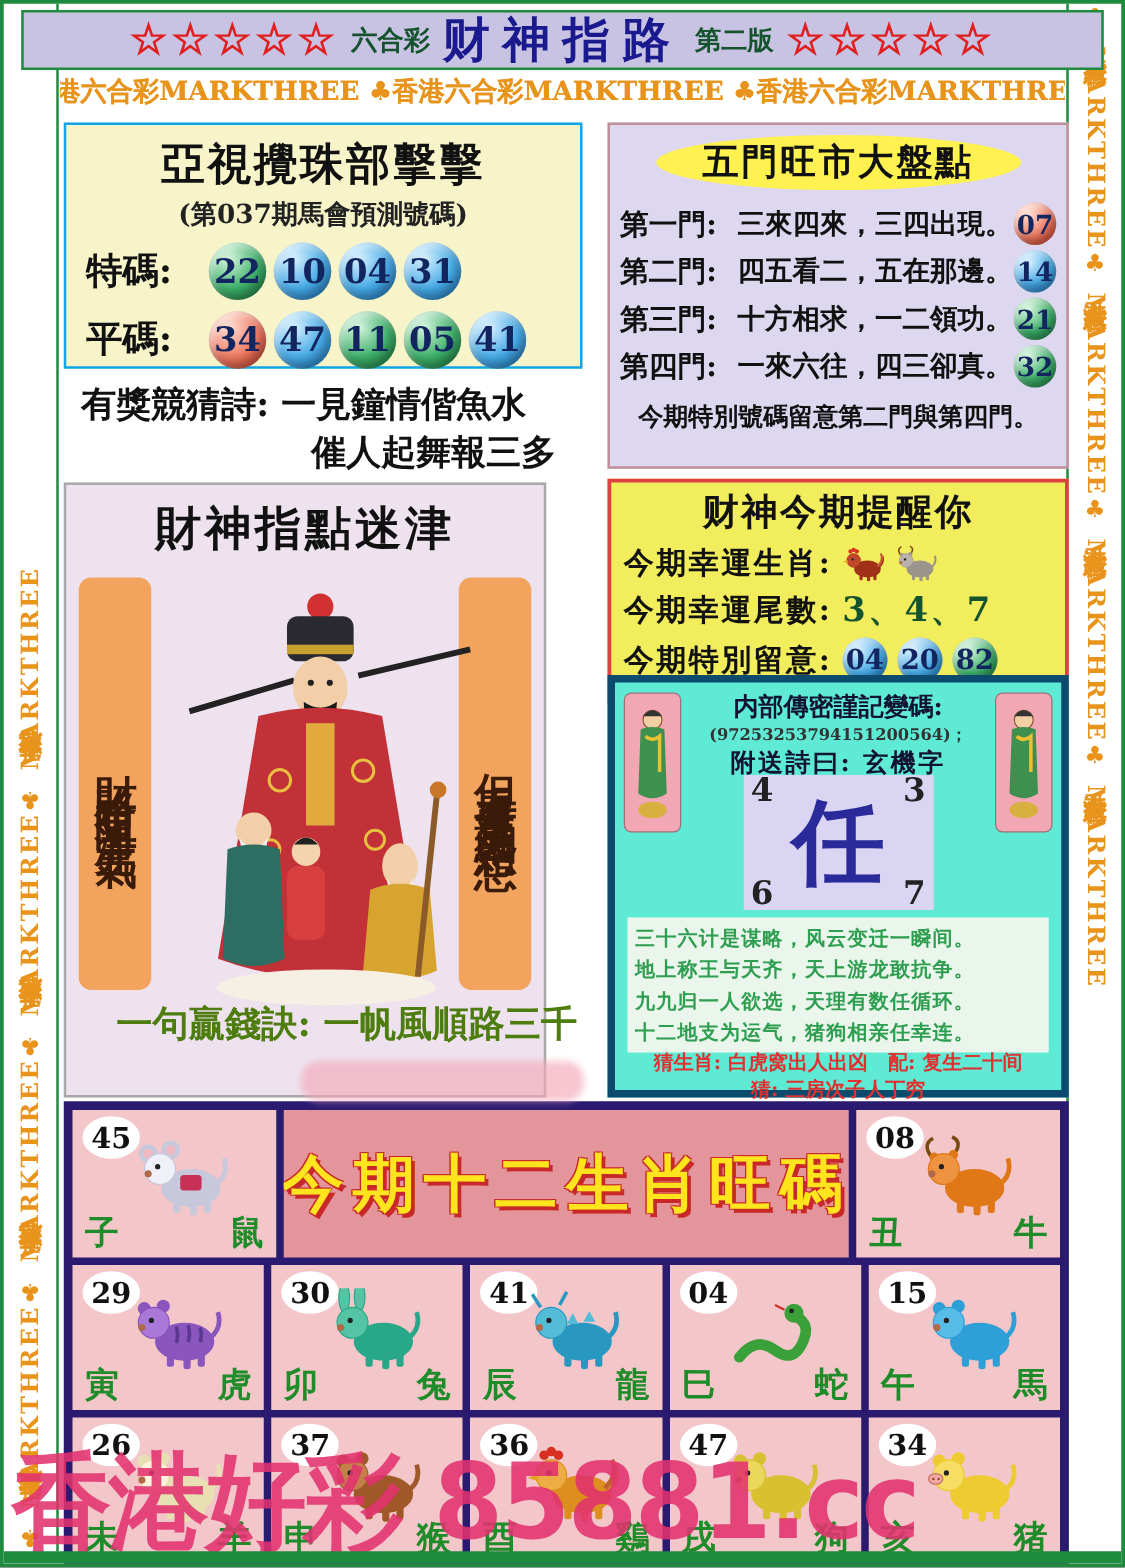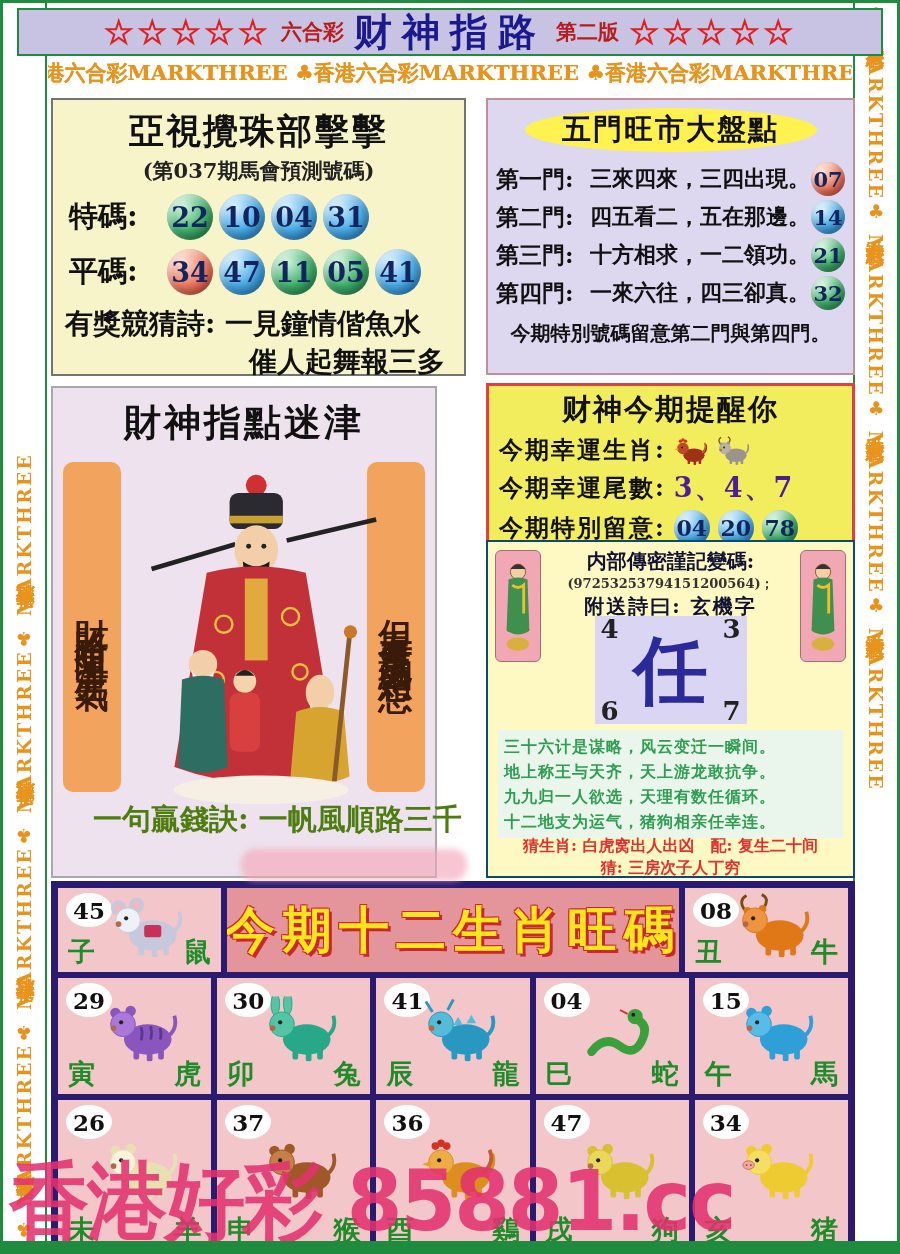--- a/index.html
+++ b/index.html
@@ -13,31 +13,31 @@
          color:#e8941c;font-weight:bold;font-size:19px;letter-spacing:2px;}
   .strip-left{left:0;border-right:2px solid #1f8b3f;}
   .strip-right{right:0;border-left:2px solid #1f8b3f;}
   .strip .vtxt{writing-mode:vertical-rl;text-orientation:mixed;height:100%;margin:0 auto;}
   .strip-left .vtxt{transform:rotate(180deg);}
 
   
   .hdr{left:14px;top:5px;width:866px;height:48px;background:#c9c3e3;border:2px solid #1f8b3f;
        display:flex;align-items:center;justify-content:center;gap:10px;box-sizing:border-box;}
   .stars{color:#e02020;font-size:34px;font-weight:bold;letter-spacing:3px;line-height:1;}
-  .hdr-small{color:#b91c1c;font-size:21px;font-weight:bold;}
+  .hdr-small{color:#14532d;font-size:21px;font-weight:bold;}
   .hdr-title{color:#1a1a8e;font-size:38px;font-weight:bold;letter-spacing:10px;}
   .brand-row{left:45px;right:45px;top:57px;height:26px;display:flex;align-items:center;justify-content:center;
              color:#e8941c;font-weight:bold;font-size:21px;white-space:nowrap;overflow:hidden;}
   .brand-foot{left:45px;right:45px;bottom:14px;height:26px;z-index:20;}
 
   
   .panel{position:absolute;box-sizing:border-box;}
 
   
-  .pa{left:48px;top:95px;width:415px;height:278px;background:#f7f4ca;border:2px solid #737373;}
+  .pa{left:48px;top:95px;width:415px;height:197px;background:#f7f4ca;border:2px solid #0ea5e9;}
   .pa-title{text-align:center;font-size:35px;font-weight:bold;color:#111;margin-top:8px;letter-spacing:2px;}
   .pa-sub{text-align:center;font-size:21px;font-weight:bold;color:#222;margin-top:2px;}
   .pa-row{display:flex;align-items:center;padding-left:16px;margin-top:9px;gap:6px;}
   .pa-label{font-size:29px;font-weight:bold;color:#111;width:92px;}
   .pa-poem{font-size:28px;font-weight:bold;color:#111;padding-left:12px;margin-top:10px;white-space:nowrap;}
   .pa-poem2{padding-left:196px;margin-top:0;}
 
   
   .ball{border-radius:50%;display:inline-flex;align-items:center;justify-content:center;
         font-weight:bold;color:#13255f;flex:0 0 auto;
@@ -71,25 +71,25 @@
   .c-row{display:flex;align-items:center;height:38px;}
   .c-label{font-size:23px;font-weight:bold;color:#111;width:94px;flex:0 0 auto;}
   .c-text{font-size:22px;font-weight:bold;color:#111;flex:1;white-space:nowrap;}
   .pc-foot{text-align:center;font-size:20px;font-weight:bold;color:#111;margin-top:8px;white-space:nowrap;}
 
   
   .pd{left:483px;top:380px;width:369px;height:180px;background:#f2ed5c;border:3px solid #e04040;padding:4px 10px;}
   .pd-title{text-align:center;font-size:29px;font-weight:bold;color:#111;letter-spacing:2px;}
   .pd-row{display:flex;align-items:center;margin-top:4px;gap:8px;}
   .pd-label{font-size:24px;font-weight:bold;color:#111;letter-spacing:2px;}
-  .pd-tail{font-size:27px;font-weight:bold;color:#4c1d95;letter-spacing:2px;}
+  .pd-tail{font-size:27px;font-weight:bold;color:#14532d;letter-spacing:2px;}
   .pd-icon svg{display:block;}
 
   
-  .pe{left:483px;top:537px;width:369px;height:338px;background:#fef9c3;border:2px solid #0c4a6e;}
+  .pe{left:483px;top:537px;width:369px;height:338px;background:#5eead4;border:6px solid #0c4a6e;}
   .card{position:absolute;top:8px;width:44px;height:110px;background:#f2a8b4;border:1px solid #a07078;
         border-radius:6px;display:flex;align-items:center;justify-content:center;}
   .card-l{left:7px;} .card-r{right:7px;}
   .pe-head{position:absolute;left:58px;right:58px;top:6px;text-align:left;}
   .pe-l1{font-size:20px;font-weight:bold;color:#121232;text-align:center;}
   .pe-code{font-size:13px;font-weight:bold;color:#333;text-align:center;}
   .pe-l3{font-size:20px;font-weight:bold;color:#121232;text-align:center;letter-spacing:2px;}
   .codebox{position:absolute;left:50%;top:74px;transform:translateX(-50%);width:152px;height:108px;
            background:#d9d5f2;}
   .cb-char{position:absolute;left:0;right:0;top:8px;text-align:center;
@@ -98,21 +98,21 @@
   .cb-tl{left:6px;top:-2px;} .cb-tr{right:6px;top:-2px;} .cb-bl{left:6px;bottom:-2px;} .cb-br{right:6px;bottom:-2px;}
   .verse{position:absolute;left:10px;right:10px;top:188px;background:#eaf6ec;padding:4px 6px;box-sizing:border-box;}
   .verse div{color:#2e9e50;font-weight:bold;font-size:16px;line-height:25px;letter-spacing:1px;white-space:nowrap;}
   .pe-red{position:absolute;left:0;right:0;text-align:center;color:#e03030;font-weight:bold;font-size:16px;white-space:nowrap;}
   .pe-red1{top:294px;} .pe-red2{top:316px;}
 
   
   .zgrid{left:48px;top:878px;width:804px;height:376px;background:#2a1a70;padding:7px;box-sizing:border-box;
          display:flex;flex-direction:column;gap:6px;}
   .zrow{display:grid;gap:6px;}
-  .zrow1{grid-template-columns:163px 1fr 163px;height:84px;}
+  .zrow1{grid-template-columns:163px 1fr 163px;height:118px;}
   .zrow2,.zrow3{grid-template-columns:repeat(5,1fr);height:116px;}
   .zrow3{flex:1;}
   .z-cell{position:relative;background:#f3c6ca;overflow:hidden;}
   .z-num{position:absolute;left:8px;top:5px;width:46px;height:34px;background:#fff;border-radius:50%;
          display:flex;align-items:center;justify-content:center;font-size:23px;font-weight:bold;color:#111;}
   .z-animal{position:absolute;left:50%;top:46%;transform:translate(-42%,-50%);}
   .z-branch{position:absolute;left:10px;bottom:2px;font-size:27px;font-weight:bold;color:#1e8c28;}
   .z-beast{position:absolute;right:10px;bottom:2px;font-size:27px;font-weight:bold;color:#1e8c28;}
   .z-banner{background:#e4959b;display:flex;align-items:center;justify-content:center;}
   .z-banner span{font-size:50px;font-weight:bold;color:#ffe41e;letter-spacing:7px;white-space:nowrap;
@@ -273,21 +273,21 @@
         </span>
     </div>
     <div class="pd-row">
       <span class="pd-label">今期幸運尾數:</span>
       <span class="pd-tail">3、4、7</span>
     </div>
     <div class="pd-row">
       <span class="pd-label">今期特別留意:</span>
       <span class="ball s36" data-color="blue">04</span>
       <span class="ball s36" data-color="blue">20</span>
-      <span class="ball s36" data-color="green">78</span>
+      <span class="ball s36" data-color="green">82</span>
     </div>
   </div>
 
   <div class="panel pe">
     <div class="card card-l">
       <svg viewBox="0 0 40 104" width="38" height="102">
         <circle cx="20" cy="16" r="8" fill="#f2cfa4" stroke="#8a5a30"></circle>
         <path d="M12,13 Q20,3 28,13 Z" fill="#333"></path>
         <path d="M10,24 Q20,20 30,24 L32,78 Q20,86 8,78 Z" fill="#3f8f4f"></path>
         <path d="M14,30 Q20,35 26,30 L26,60" stroke="#e8c030" fill="none" stroke-width="3"></path>

